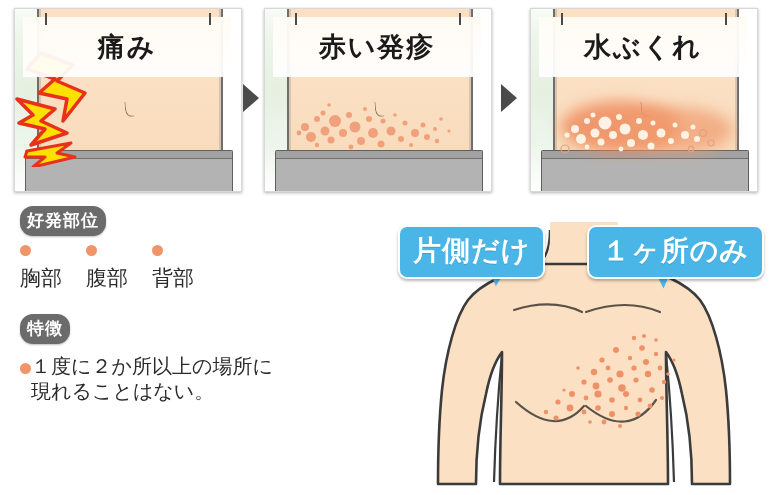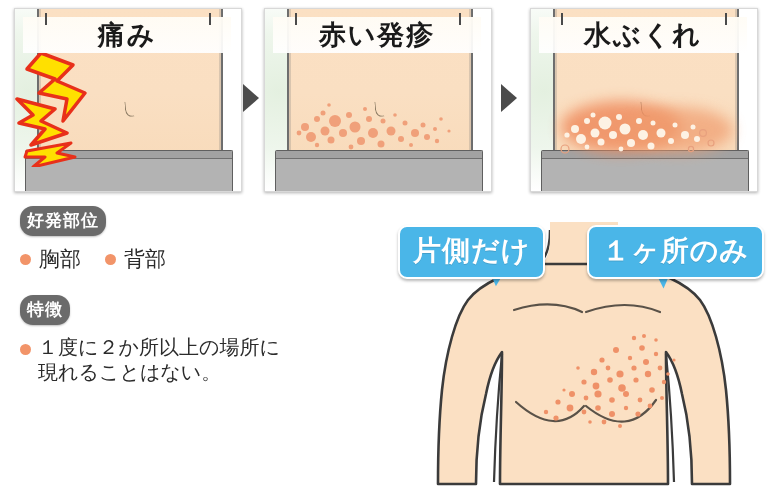--- a/index.html
+++ b/index.html
@@ -105,21 +105,21 @@
     background: #a2a2a2;
     border-bottom: 1px solid #6f6f6f;
   }
 
   
   .panel-title {
     position: absolute;
     left: 8px;
     top: 8px;
     width: 208px;
-    height: 36px;
+    height: 60px;
     background: linear-gradient(180deg, rgba(255,252,245,.97), rgba(255,255,255,.93));
     display: flex;
     align-items: center;
     justify-content: center;
     font-size: 27px;
     font-weight: bold;
     letter-spacing: 2px;
     color: #1a1a1a;
     z-index: 6;
   }
@@ -178,33 +178,33 @@
     box-shadow: 0 1px 2px rgba(0,0,0,.25);
   }
   .site-row {
     margin-top: 9px;
     display: flex;
     align-items: center;
     gap: 7px;
     font-size: 21px;
     color: #2b2b2b;
   }
-  .site-item { display: flex; align-items: center; gap: 8px; margin-right: 17px; }
+  .site-item { display: flex; gap: 8px; margin-right: 17px; flex-direction: column; }
   .bullet {
     width: 11px; height: 11px;
     border-radius: 50%;
     background: #f29469;
     flex: 0 0 auto;
   }
   .feat-badge-wrap { margin-top: 22px; }
   .feat-list { margin-top: 10px; }
   .feat-item {
     display: flex;
     align-items: flex-start;
-    gap: 7px;
+    gap: 0;
     margin-bottom: 11px;
     font-family: Liberation Serif, serif;
   }
   .feat-item .bullet { margin-top: 9px; }
   .feat-text {
     font-size: 20px;
     line-height: 1.25;
     color: #2b2b2b;
     white-space: pre-line;
   }
@@ -385,20 +385,24 @@
 </div>
 
 <div class="info">
 
   <div class="badge">好発部位</div>
 
   <div class="site-row">
     <div class="site-item">
       <span class="bullet"></span>
       <span>胸部</span>
+    </div>
+    <div class="site-item">
+      <span class="bullet"></span>
+      <span>腹部</span>
     </div>
     <div class="site-item">
       <span class="bullet"></span>
       <span>背部</span>
     </div>
   </div>
 
   <div class="feat-badge-wrap">
     <span class="badge">特徴</span>
   </div>

